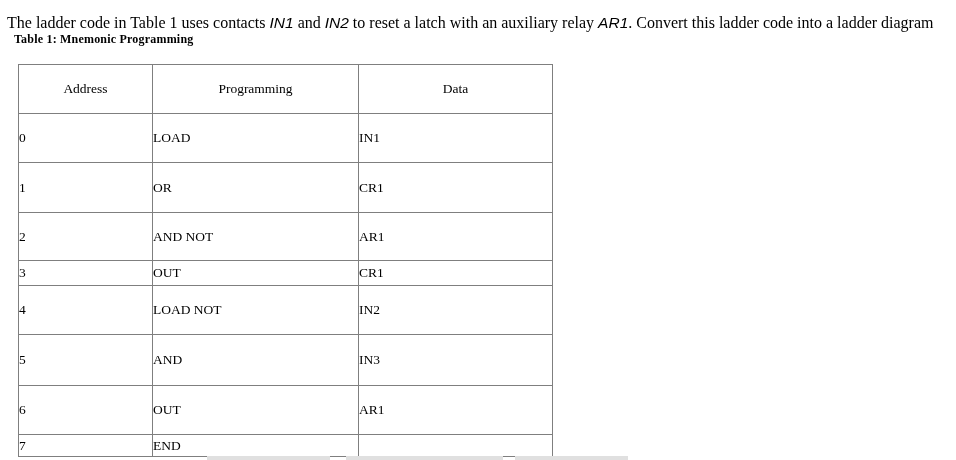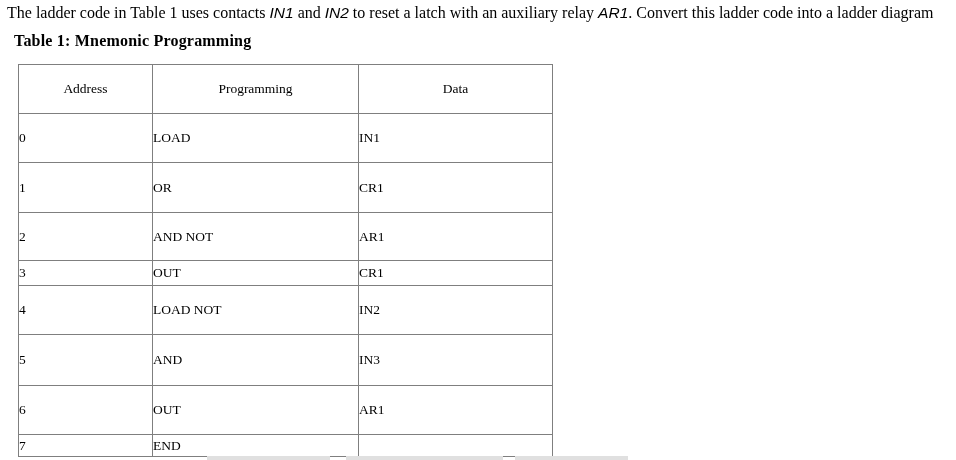--- a/index.html
+++ b/index.html
@@ -14,38 +14,38 @@
     width: 956px;
     height: 460px;
     position: relative;
     overflow: hidden;
     background: var(--background);
     color: var(--text);
     font-family: "Liberation Serif", serif;
   }
   .intro {
     position: absolute;
-    top: 3px;
+    top: 13px;
     left: 7px;
     margin: 0;
     font-size: 16px;
     line-height: 20px;
     white-space: nowrap;
   }
   .intro .ident {
     font-family: "Liberation Sans", sans-serif;
     font-style: italic;
     font-size: 15.5px;
   }
   .caption {
     position: absolute;
     top: 32px;
     left: 14px;
     margin: 0;
-    font-size: 16px;
+    font-size: 12px;
     font-weight: bold;
     letter-spacing: 0.2px;
   }
   table.mnemonic {
     position: absolute;
     top: 64px;
     left: 18px;
     width: 534px;
     border-collapse: collapse;
     table-layout: fixed;

